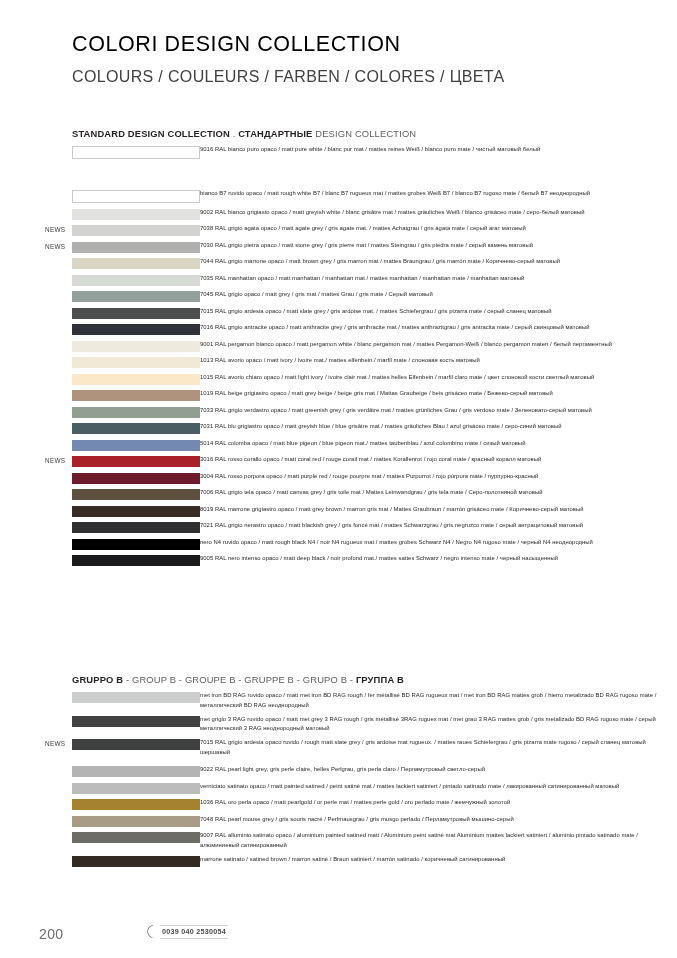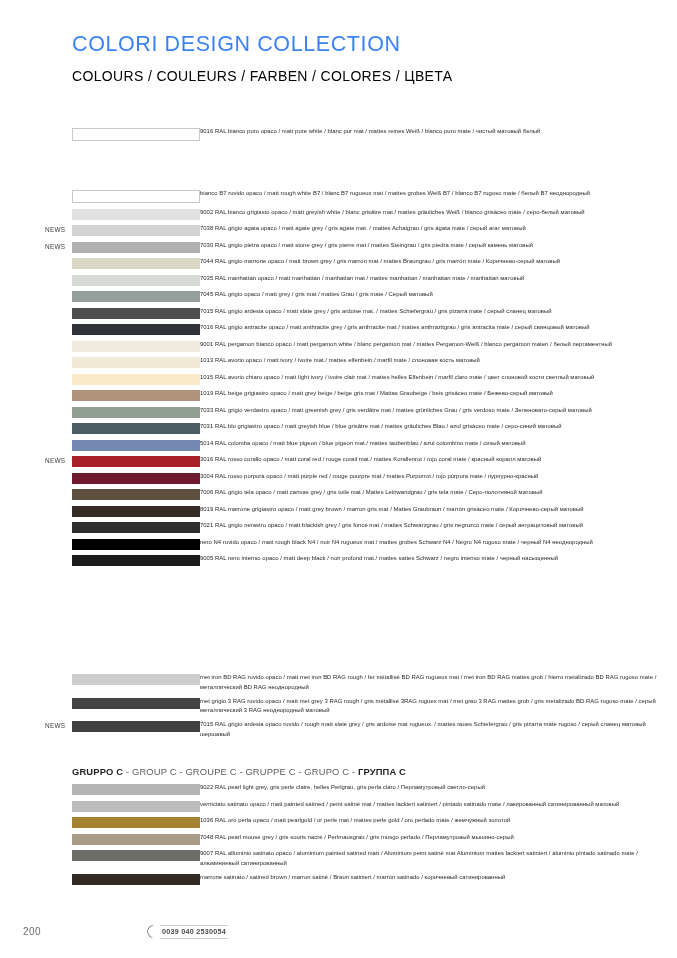--- a/index.html
+++ b/index.html
@@ -7,25 +7,25 @@
     width:677px;height:958px;background:#ffffff;
     font-family:"Liberation Sans","DejaVu Sans",sans-serif;
     color:#231f20;overflow:hidden;position:relative;
   }
   .page{position:relative;width:677px;height:958px;}
 
   
   .title-block{position:absolute;left:72px;top:33px;}
   .main-title{
     font-size:21.5px;font-weight:400;letter-spacing:.6px;
-    color:#3b82f6;line-height:1.1;white-space:nowrap;
+    color:#000000;line-height:1.1;white-space:nowrap;
   }
   .sub-title{
-    margin-top:11px;font-size:14px;font-weight:400;letter-spacing:.35px;
-    color:#000000;white-space:nowrap;
+    margin-top:11px;font-size:16px;font-weight:400;letter-spacing:.35px;
+    color:#404040;white-space:nowrap;
   }
 
   
   .section{position:absolute;left:0;right:0;}
   .section-head{
     margin-left:72px;font-size:9.4px;letter-spacing:.15px;color:#231f20;
     white-space:nowrap;margin-bottom:7px;
   }
   .section-head .b{font-weight:bold;}
   .section-head .g{color:#5d5d5d;}
@@ -49,22 +49,22 @@
   }
   .swatch.outline-tall{border:1px solid #c9c9c9;height:13px;box-sizing:border-box;width:128px;}
   .desc{
     flex:1 1 auto;font-size:5.9px;line-height:1.62;color:#231f20;
     padding-right:8px;letter-spacing:.03px;margin-top:-1px;
   }
 
   
   .footer{position:absolute;left:0;bottom:0;width:100%;height:48px;}
   .page-num{
-    position:absolute;left:23px;top:16px;
-    font-size:10px;color:#6d6d6d;letter-spacing:.4px;
+    position:absolute;left:39px;top:16px;
+    font-size:14px;color:#6d6d6d;letter-spacing:.4px;
   }
   .phone{
     position:absolute;left:145px;top:14px;display:flex;align-items:center;
   }
   .phone-icon{
     width:12px;height:15px;display:block;margin-right:3px;
   }
   .phone-num{
     font-size:7.2px;font-weight:bold;color:#4a4a4a;letter-spacing:.25px;
     border-top:1px solid #cfcfcf;border-bottom:1px solid #cfcfcf;
@@ -76,20 +76,21 @@
 
 <div class="page">
 
   <div class="title-block">
     <div class="main-title">COLORI DESIGN COLLECTION</div>
     <div class="sub-title">COLOURS / COULEURS / FARBEN / COLORES / ЦВЕТА</div>
   </div>
 
   <div id="sections-host">
       <div class="section" style="top: 128px;">
+        <div class="section-head"><span class="b">STANDARD DESIGN COLLECTION</span><span class="g"> . </span><span class="ru">СТАНДАРТНЫЕ</span><span class="g"> DESIGN COLLECTION</span></div>
         <div class="row" style="margin-bottom: 5.5px;">
           <div class="swatch-wrap">
             <span class="swatch outline-tall" style="background: rgb(255, 255, 255);"></span>
           </div>
           <div class="desc">9016 RAL bianco puro opaco / matt pure white / blanc pur mat / mattes reines Weiß / blanco puro mate / чистый матовый белый</div>
         </div>
       </div>
       <div class="section" style="top: 190px;">
         <div class="row" style="margin-bottom: 5.5px;">
           <div class="swatch-wrap">
@@ -227,20 +228,21 @@
           <div class="desc">nero N4 ruvido opaco / matt rough black N4 / noir N4 rugueux mat / mattes grobes Schwarz N4 / Negro N4 rugoso mate / черный N4 неоднородный</div>
         </div>
         <div class="row" style="margin-bottom: 5.5px;">
           <div class="swatch-wrap">
             <span class="swatch" style="background: rgb(27, 27, 29);"></span>
           </div>
           <div class="desc">9005 RAL nero intenso opaco / matt deep black / noir profond mat./ mattes sattes Schwarz / negro intenso mate / черный насыщенный</div>
         </div>
       </div>
       <div class="section" style="top: 674px;">
+        <div class="section-head"><span class="b">GRUPPO B</span><span class="g"> - GROUP B - GROUPE B - GRUPPE B - GRUPO B - </span><span class="ru">ГРУППА B</span><span class="g"></span></div>
         <div class="row" style="margin-bottom: 5.5px;">
           <div class="swatch-wrap">
             <span class="swatch" style="background: rgb(204, 205, 205);"></span>
           </div>
           <div class="desc">met iron BD RAG ruvido opaco / matt met iron BD RAG rough / fer métallisé BD RAG rugueux mat / met iron BD RAG mattes grob / hierro metalizado BD RAG rugoso mate / металлический BD RAG неоднородный</div>
         </div>
         <div class="row" style="margin-bottom: 5.5px;">
           <div class="swatch-wrap">
             <span class="swatch" style="background: rgb(66, 66, 66);"></span>
           </div>
@@ -248,21 +250,20 @@
         </div>
         <div class="row" style="margin-bottom: 5.5px;">
           <div class="news-tag">NEWS</div>
           <div class="swatch-wrap">
             <span class="swatch" style="background: rgb(63, 64, 64);"></span>
           </div>
           <div class="desc">7015 RAL grigio ardesia opaco ruvido / rough matt slate grey / gris ardoise mat rugueux. / mattes raues Schiefergrau / gris pizarra mate rugoso / серый сланец матовый шершавый</div>
         </div>
       </div>
       <div class="section" style="top: 766px;">
-        <div class="section-head"><span class="b">GRUPPO C</span><span class="g"> - GROUP C - GROUPE C - GRUPPE C - GRUPO C - </span><span class="ru">ГРУППА C</span><span class="g"></span></div>
         <div class="row" style="margin-bottom: 5.5px;">
           <div class="swatch-wrap">
             <span class="swatch" style="background: rgb(180, 180, 180);"></span>
           </div>
           <div class="desc">9022 RAL pearl light grey, gris perle claire, helles Perlgrau, gris perla claro / Перламутровый светло-серый</div>
         </div>
         <div class="row" style="margin-bottom: 5.5px;">
           <div class="swatch-wrap">
             <span class="swatch" style="background: rgb(188, 188, 188);"></span>
           </div>

